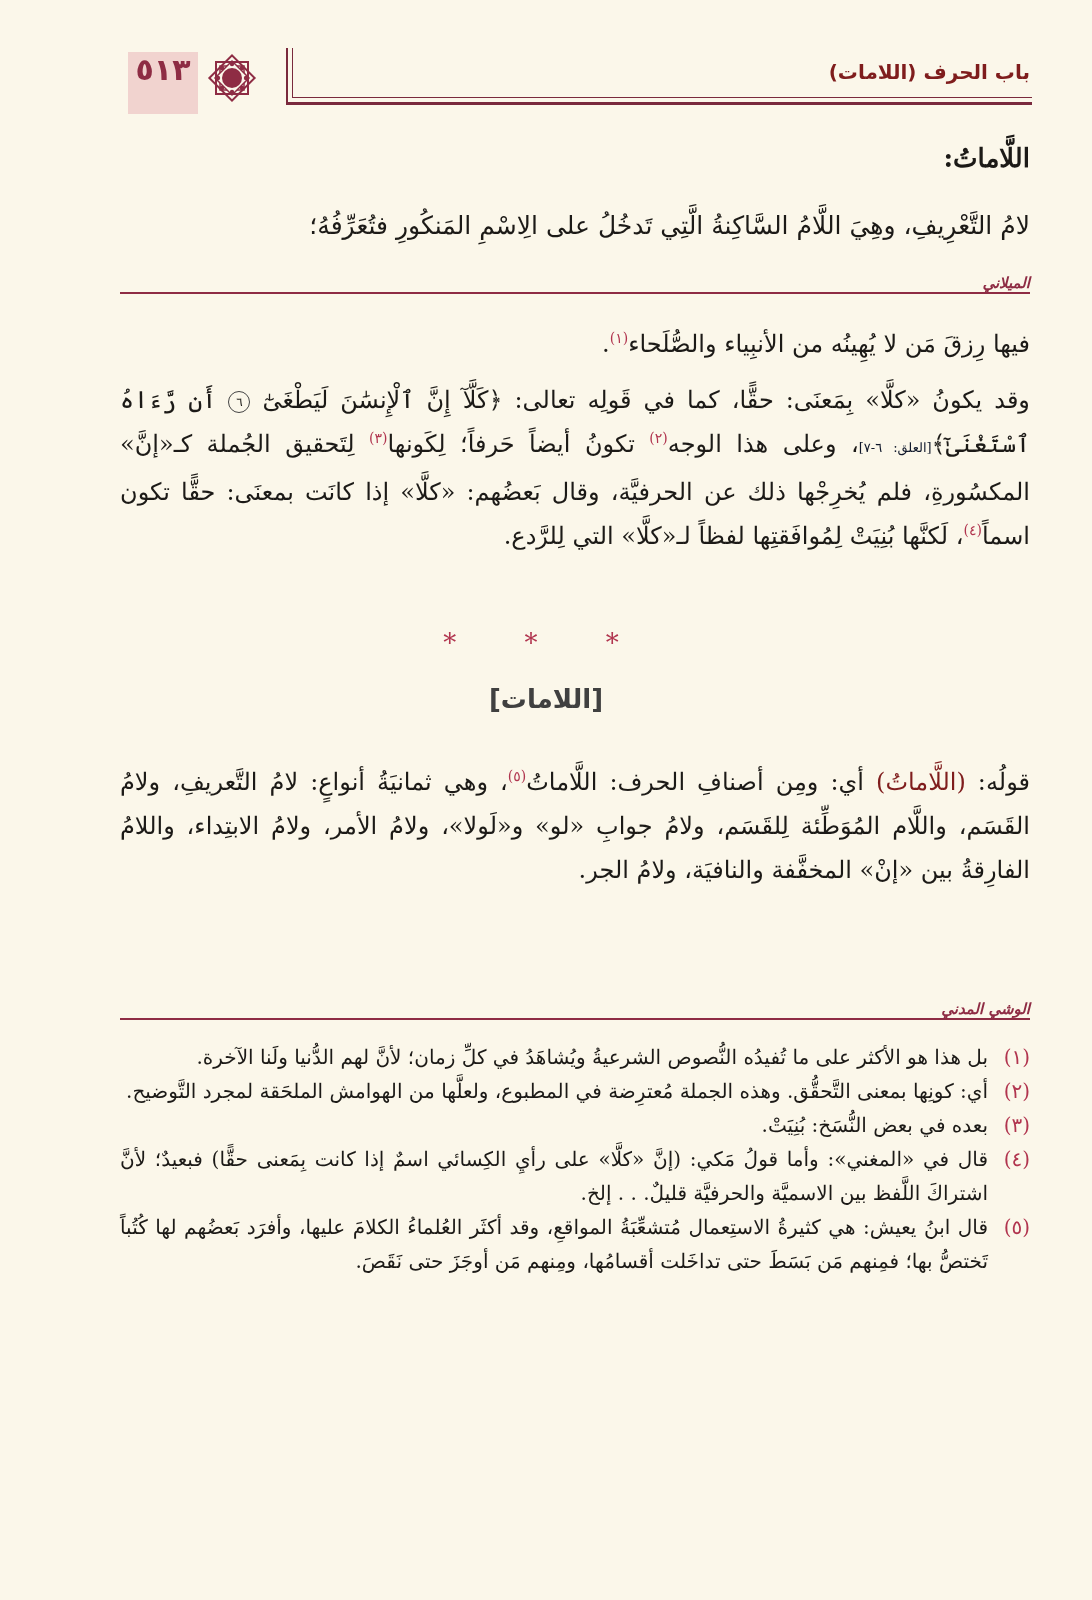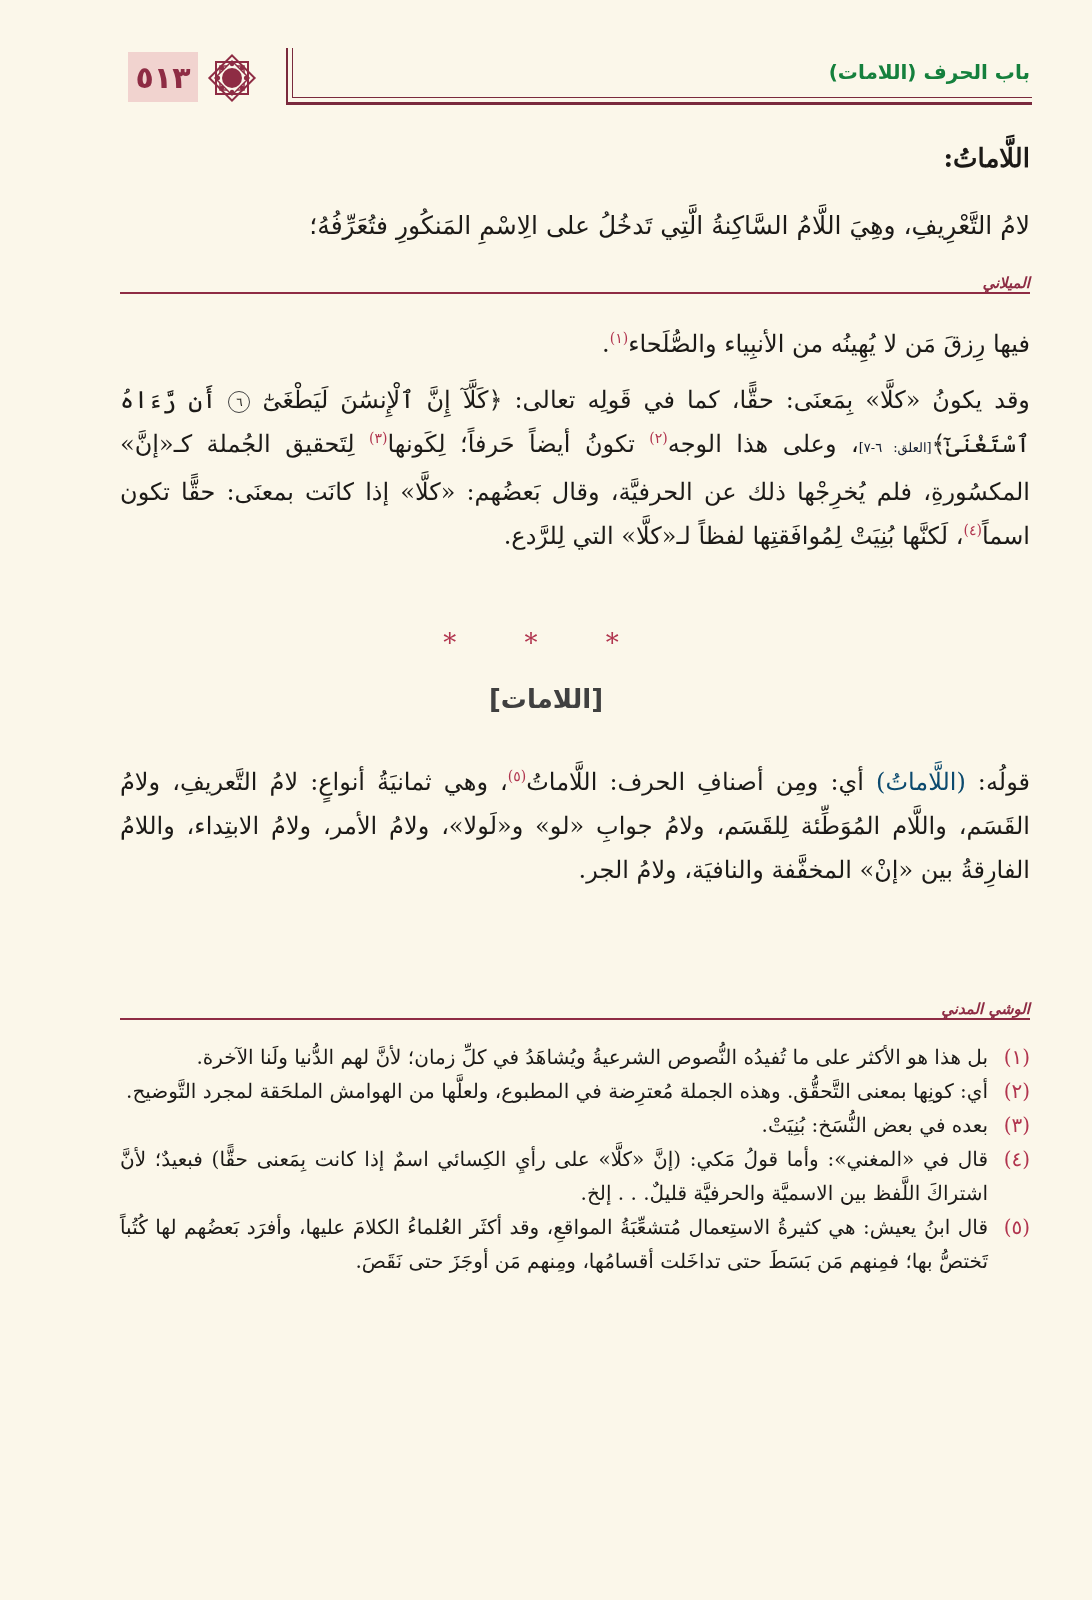--- a/index.html
+++ b/index.html
@@ -28,24 +28,23 @@
       top: 48px;
       left: 128px;
       width: 904px;
       height: 62px;
     }
     .page-number-box {
       position: absolute;
       left: 0;
       top: 4px;
       width: 70px;
-      height: 50px;
+      height: 62px;
       background: #f1d3cf;
       display: flex;
-      align-items: center;
       justify-content: center;
       direction: rtl;
     }
     .page-number {
       font-family: "DejaVu Sans", sans-serif;
       font-weight: bold;
       font-size: 30px;
       color: #8e2c44;
       letter-spacing: 1px;
     }
@@ -75,21 +74,21 @@
     .header-rule-h2 {
       position: absolute; left: 6px; right: 0; top: 49px; height: 1px; background: #7a2a3d;
     }
     .chapter-title {
       position: absolute;
       right: 2px;
       top: 12px;
       font-family: "DejaVu Sans", sans-serif;
       font-weight: bold;
       font-size: 20px;
-      color: #15803d;
+      color: #7f1d1d;
       direction: rtl;
     }
 
     
     .block {
       position: absolute;
       right: 62px;
       width: 910px;
       direction: rtl;
       text-align: justify;
@@ -151,21 +150,21 @@
       font-size: 12px;
       line-height: 20px;
       text-align: center;
       vertical-align: middle;
     }
     .ref {
       color: #0f172a;
       font-size: 13px;
     }
     .red {
-      color: #0c4a6e;
+      color: #7f1d1d;
     }
     .p1 { top: 322px; }
     .p2 { top: 378px; }
 
     .stars {
       position: absolute;
       top: 628px;
       left: 0; right: 0;
       text-align: center;
       direction: ltr;

